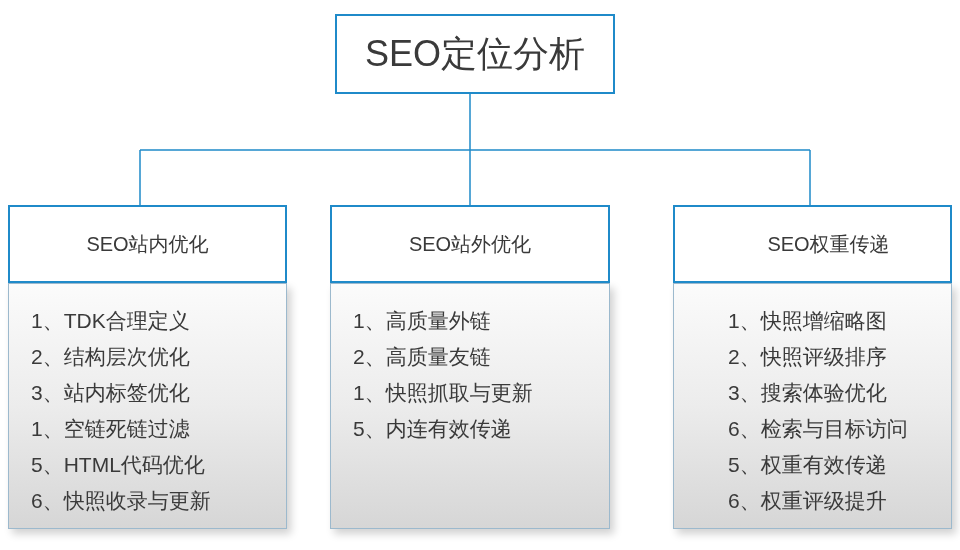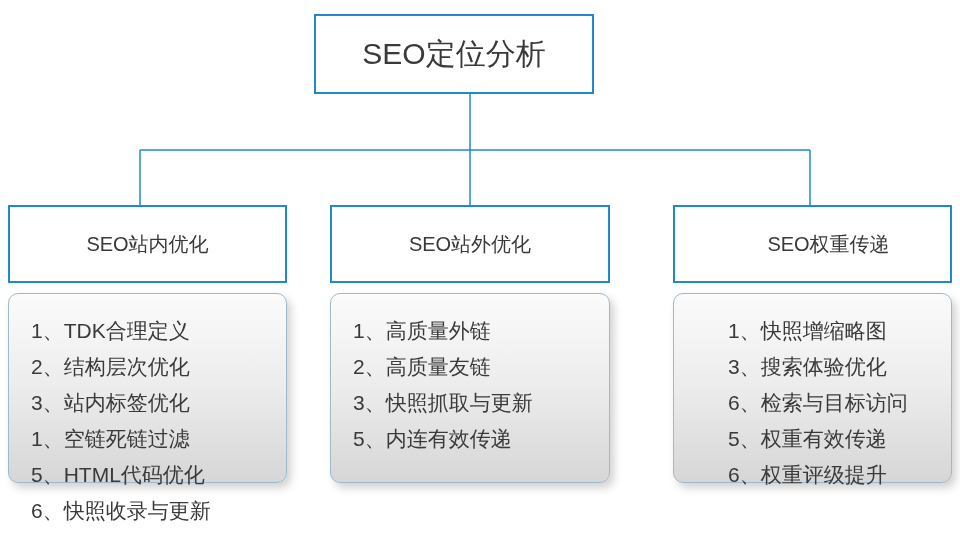--- a/index.html
+++ b/index.html
@@ -16,32 +16,31 @@
 
   .node {
     position: absolute;
     background: #ffffff;
     border: 2px solid var(--accent, #1f8ac9);
     display: flex; align-items: center; justify-content: center;
     box-sizing: border-box;
     z-index: 2;
     white-space: nowrap;
   }
-  .root { left: 314px; top: 14px; width: 280px; height: 80px; font-size: 30px; }
+  .root { left: 335px; top: 14px; width: 280px; height: 80px; font-size: 36px; }
   .col-header { top: 205px; height: 78px; font-size: 20px; }
 
   .panel {
-    position: absolute; top: 283px; height: 190px;
+    position: absolute; top: 283px; height: 246px;
     box-sizing: border-box;
     border: 1px solid #9cb9cd;
-    border-radius: 10px;
+    border-radius: 0;
     background: linear-gradient(180deg, #fbfbfb 0%, #ececec 50%, #d6d6d6 100%);
     box-shadow: 4px 5px 8px rgba(0,0,0,0.18);
     z-index: 1;
-    margin-top: 10px;
   }
   .panel ul { list-style: none; margin: 0; padding: 19px 8px 0 22px; }
   .panel li { font-size: 21px; line-height: 36px; white-space: nowrap; }
 
   .c1 { left: 8px;   width: 279px; }
   .c2 { left: 330px; width: 280px; }
   .c3 { left: 673px; width: 279px; padding-left: 32px; }
 </style>
 </head>
 <body>
@@ -70,31 +69,32 @@
     </ul>
   </div>
 
   <div class="node col-header c2">
     <span>SEO站外优化</span>
   </div>
   <div class="panel c2">
     <ul>
       <li>1、高质量外链</li>
       <li>2、高质量友链</li>
-      <li>3、快照抓取与更新</li>
+      <li>1、快照抓取与更新</li>
       <li>5、内连有效传递</li>
     </ul>
   </div>
 
   <div class="node col-header c3">
     <span>SEO权重传递</span>
   </div>
   <div class="panel c3">
     <ul>
       <li>1、快照增缩略图</li>
+      <li>2、快照评级排序</li>
       <li>3、搜索体验优化</li>
       <li>6、检索与目标访问</li>
       <li>5、权重有效传递</li>
       <li>6、权重评级提升</li>
     </ul>
   </div>
 
 </div>
 
 </body></html>

